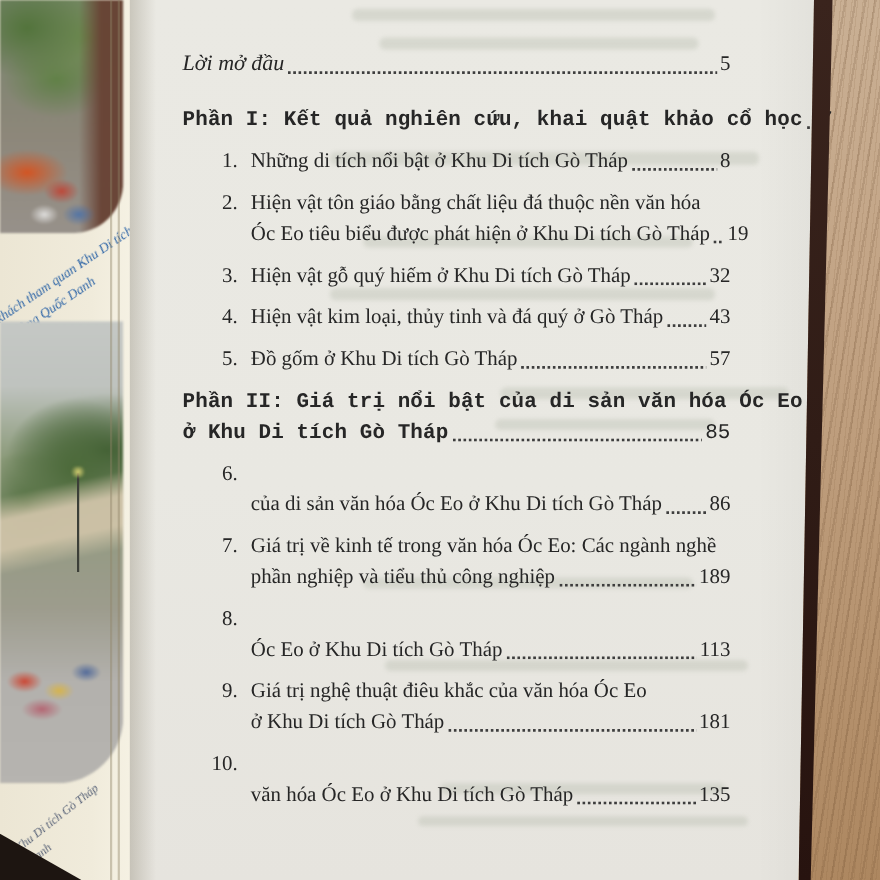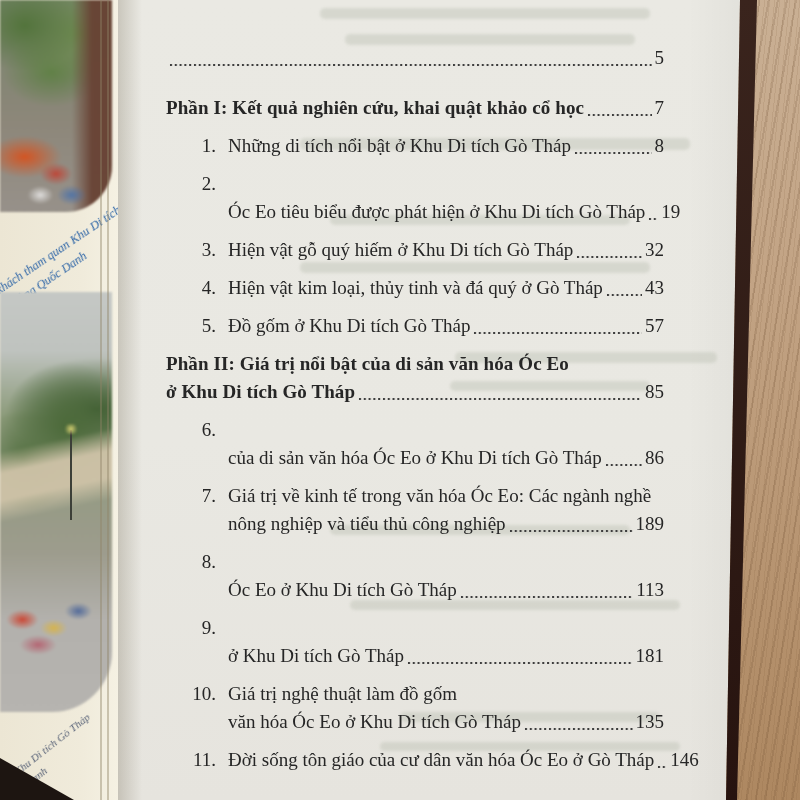--- a/index.html
+++ b/index.html
@@ -46,21 +46,21 @@
     background:#b7bcae; opacity:.38; filter:blur(1.7px);
   }
 
   
   .toc{
     position:absolute; left:166px; top:44px; width:498px;
     font-size:19px; line-height:28px; color:var(--text);
   }
   .entry{margin-bottom:10px;}
   .entry.intro{margin-bottom:22px;}
-  .entry.part{margin-top:6px;}
+  .entry.part{margin-top:6px;font-family:Liberation Mono, monospace;}
   .line{display:flex; align-items:baseline;}
   .entry.intro .txt{font-style:italic; font-size:20px;}
   .entry.part .txt{font-weight:700; letter-spacing:.1px;}
   .entry.item .line{padding-left:20px;}
   .entry.item .line.cont{padding-left:62px;}
   .num{flex:0 0 30px; text-align:right; margin-right:12px;}
   .txt{white-space:nowrap;}
   .leader{
     flex:1 1 auto; min-width:10px; height:4px;
     align-self:flex-end; margin:0 3px 5px 3px;
@@ -141,20 +141,21 @@
     <div class="ghost" style="left: 450px; top: 381px; width: 200px; height: 10px;"></div>
     <div class="ghost" style="left: 330px; top: 525px; width: 300px; height: 10px;"></div>
     <div class="ghost" style="left: 350px; top: 600px; width: 330px; height: 10px;"></div>
     <div class="ghost" style="left: 400px; top: 712px; width: 260px; height: 10px;"></div>
     <div class="ghost" style="left: 380px; top: 742px; width: 300px; height: 9px;"></div>
   </div>
 
 <div class="toc" id="toc-list">
     <div class="entry intro">
       <div class="line">
+        <span class="txt">Lời mở đầu</span>
         <span class="leader"></span>
         <span class="pg">5</span>
       </div>
     </div>
     <div class="entry part">
       <div class="line">
         <span class="txt">Phần I: Kết quả nghiên cứu, khai quật khảo cổ học</span>
         <span class="leader"></span>
         <span class="pg">7</span>
       </div>
@@ -163,20 +164,21 @@
       <div class="line">
         <span class="num">1.</span>
         <span class="txt">Những di tích nổi bật ở Khu Di tích Gò Tháp</span>
         <span class="leader"></span>
         <span class="pg">8</span>
       </div>
     </div>
     <div class="entry item">
       <div class="line">
         <span class="num">2.</span>
+        <span class="txt">Hiện vật tôn giáo bằng chất liệu đá thuộc nền văn hóa</span>
       </div>
       <div class="line cont">
         <span class="txt">Óc Eo tiêu biểu được phát hiện ở Khu Di tích Gò Tháp</span>
         <span class="leader"></span>
         <span class="pg">19</span>
       </div>
     </div>
     <div class="entry item">
       <div class="line">
         <span class="num">3.</span>
@@ -220,62 +222,54 @@
         <span class="leader"></span>
         <span class="pg">86</span>
       </div>
     </div>
     <div class="entry item">
       <div class="line">
         <span class="num">7.</span>
         <span class="txt">Giá trị về kinh tế trong văn hóa Óc Eo: Các ngành nghề</span>
       </div>
       <div class="line cont">
-        <span class="txt">nông nghiệp và tiểu thủ công nghiệp</span>
+        <span class="txt">phần nghiệp và tiểu thủ công nghiệp</span>
         <span class="leader"></span>
         <span class="pg">189</span>
       </div>
     </div>
     <div class="entry item">
       <div class="line">
         <span class="num">8.</span>
       </div>
       <div class="line cont">
         <span class="txt">Óc Eo ở Khu Di tích Gò Tháp</span>
         <span class="leader"></span>
         <span class="pg">113</span>
       </div>
     </div>
     <div class="entry item">
       <div class="line">
         <span class="num">9.</span>
+        <span class="txt">Giá trị nghệ thuật điêu khắc của văn hóa Óc Eo</span>
       </div>
       <div class="line cont">
         <span class="txt">ở Khu Di tích Gò Tháp</span>
         <span class="leader"></span>
         <span class="pg">181</span>
       </div>
     </div>
     <div class="entry item">
       <div class="line">
         <span class="num">10.</span>
-        <span class="txt">Giá trị nghệ thuật làm đồ gốm</span>
       </div>
       <div class="line cont">
         <span class="txt">văn hóa Óc Eo ở Khu Di tích Gò Tháp</span>
         <span class="leader"></span>
         <span class="pg">135</span>
-      </div>
-    </div>
-    <div class="entry item">
-      <div class="line">
-        <span class="num">11.</span>
-        <span class="txt">Đời sống tôn giáo của cư dân văn hóa Óc Eo ở Gò Tháp</span>
-        <span class="leader"></span>
-        <span class="pg">146</span>
       </div>
     </div>
   </div>
 
 <div class="cover">
   <div class="photo photo-top"></div>
   <div class="caption caption-top">
     <div>khách tham quan Khu Di tích Gò Tháp</div>
     <div>Phùng Quốc Danh</div>
   </div>

